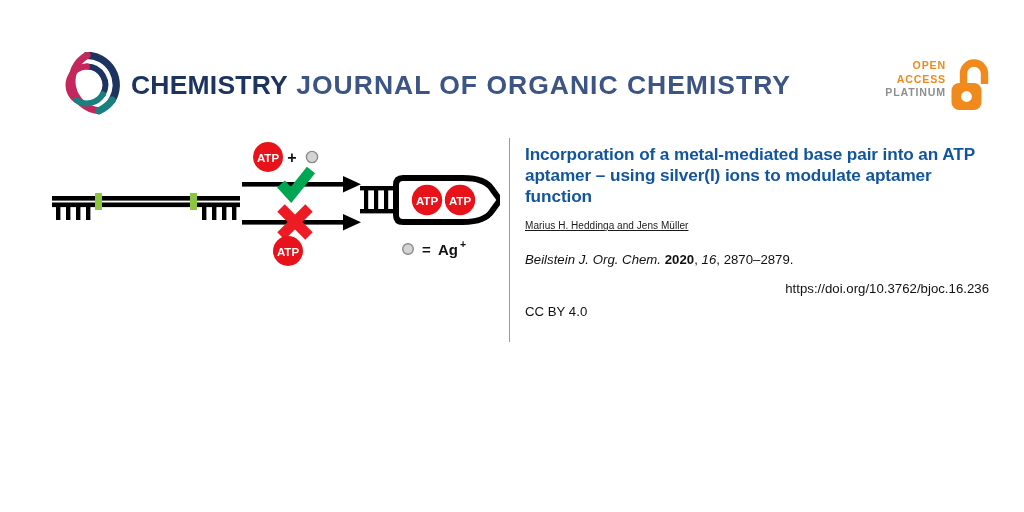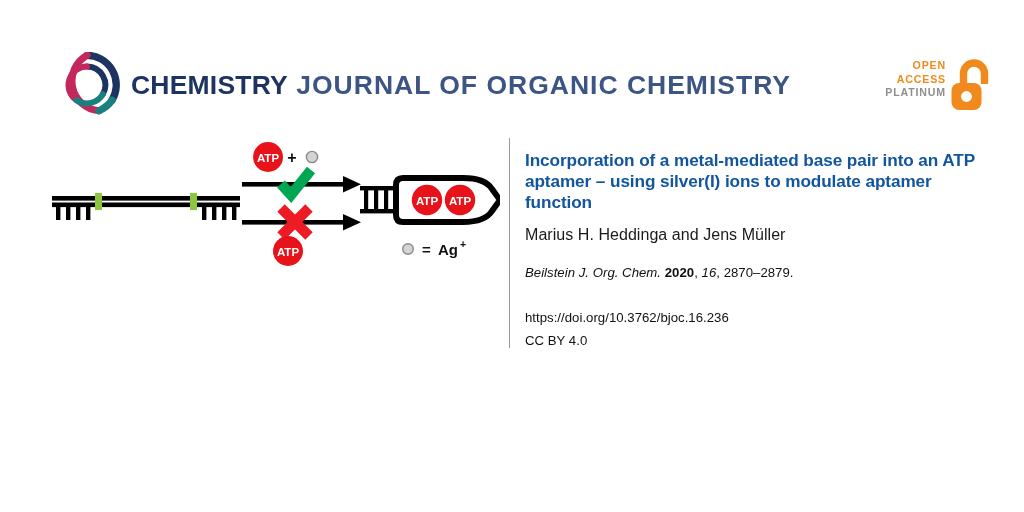--- a/index.html
+++ b/index.html
@@ -96,28 +96,29 @@
     border-left: 1px solid #9a9a9a;
     min-height: 204px;
     box-sizing: border-box;
   }
   #article-title {
     color: #11559f;
     font-weight: bold;
     font-size: 17.2px;
     line-height: 20.8px;
     letter-spacing: -0.1px;
-    margin: 12px 0 0 0;
+    margin: 6px 0 0 0;
     max-width: 450px;
   }
   #article-authors {
     color: #1a1a1a;
-    font-size: 16px;
+    font-size: 10px;
     margin-top: 14px;
     letter-spacing: 0.05px;
+    text-decoration: underline;
   }
   #article-citation {
     color: #111111;
     font-size: 13.2px;
     margin-top: 21px;
     font-style: italic;
     letter-spacing: 0.02px;
   }
   #article-citation .cit-year {
     font-weight: bold;
@@ -126,22 +127,23 @@
   #article-citation .cit-vol {
     font-style: italic;
     font-weight: normal;
   }
   #article-citation .cit-pages {
     font-style: normal;
   }
   #article-doi {
     color: #111111;
     font-size: 13.2px;
-    margin-top: 30px;
+    margin-top: 14px;
     letter-spacing: 0.02px;
+    text-align: right;
   }
   #article-license {
     color: #111111;
     font-size: 13.2px;
     margin-top: 8px;
     letter-spacing: 0.02px;
   }
 </style>
 </head>
 <body>

